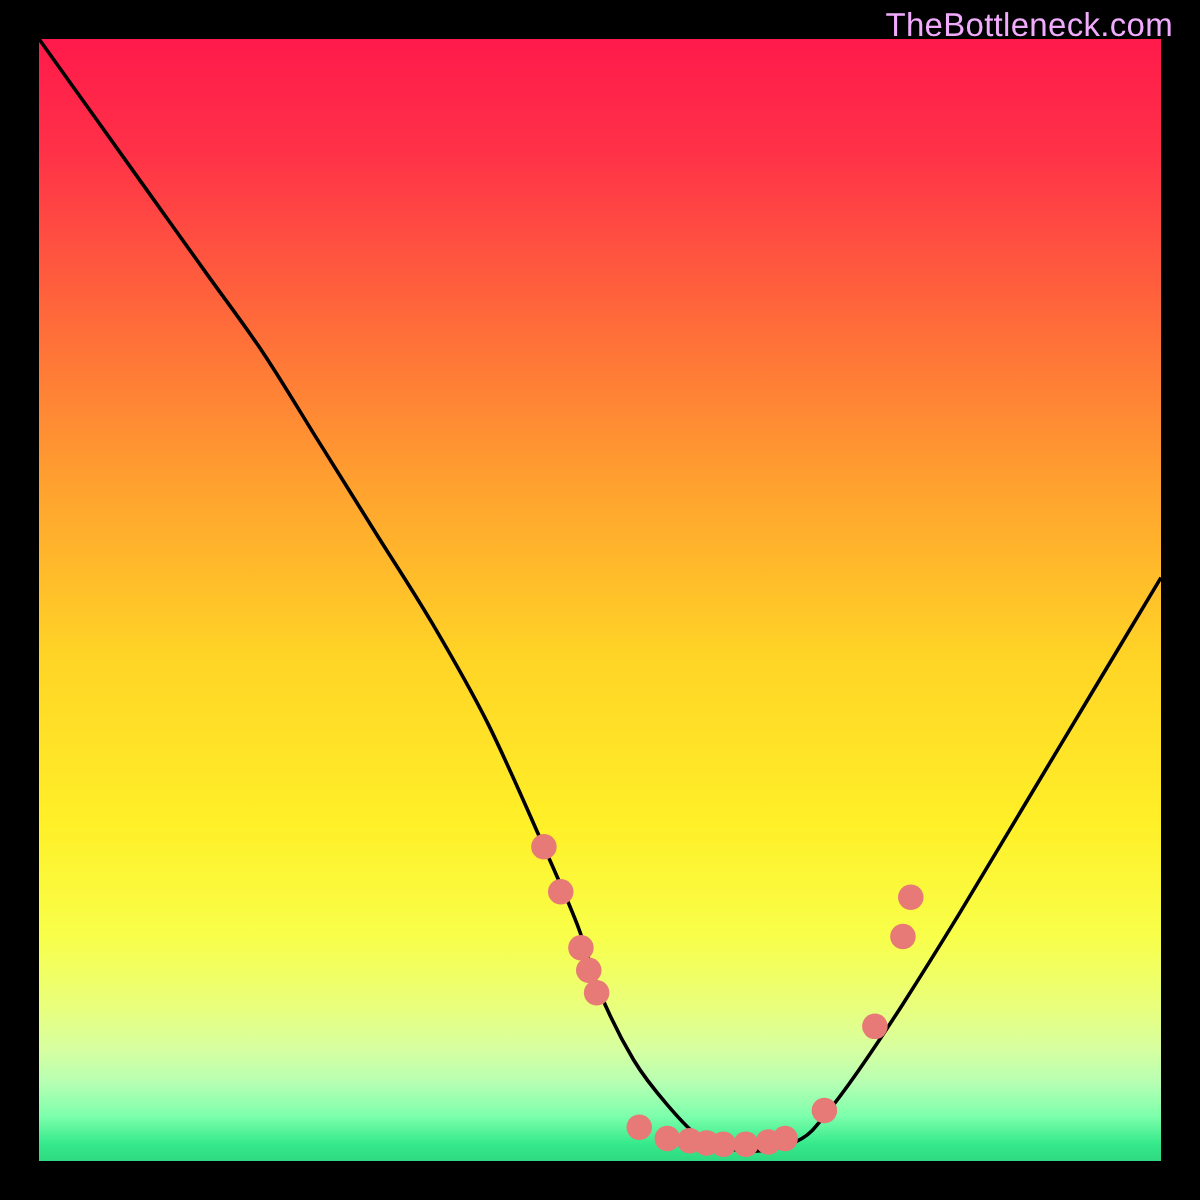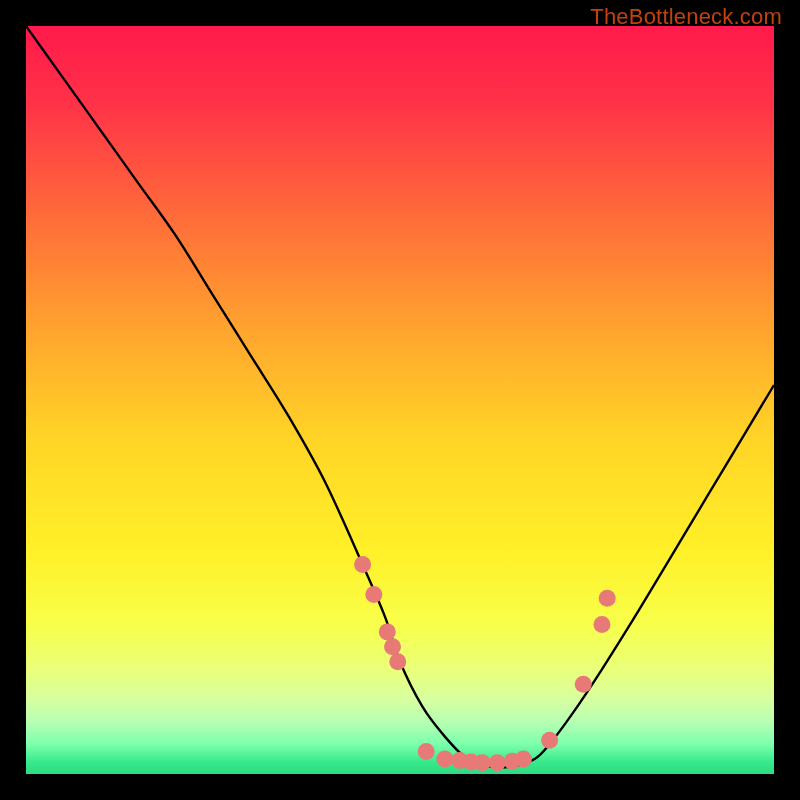--- a/index.html
+++ b/index.html
@@ -23,21 +23,21 @@
     position: absolute;
     left: 26px;
     top: 26px;
     width: 748px;
     height: 748px;
   }
   .watermark {
     position: absolute;
     top: 4px;
     right: 18px;
-    color: #c2410c;
+    color: #f0abfc;
     font-size: 22px;
     font-weight: 500;
     letter-spacing: 0.2px;
     user-select: none;
   }
 </style>
 </head>
 <body>
 
 <div class="frame"></div>

